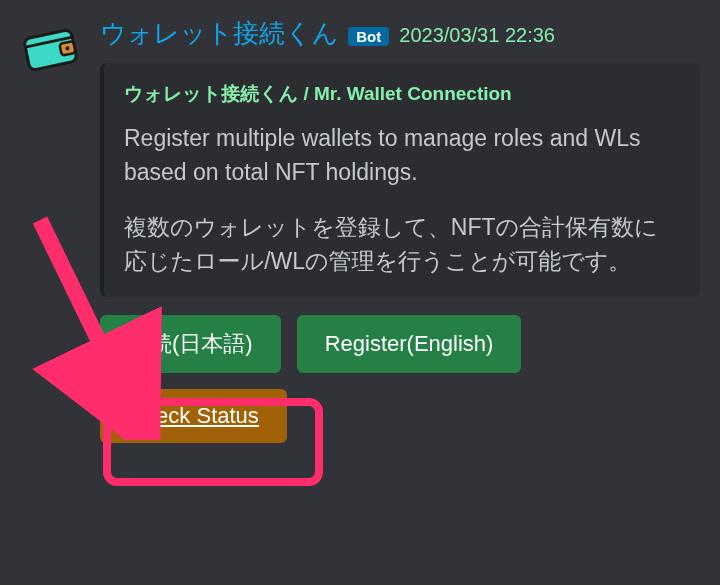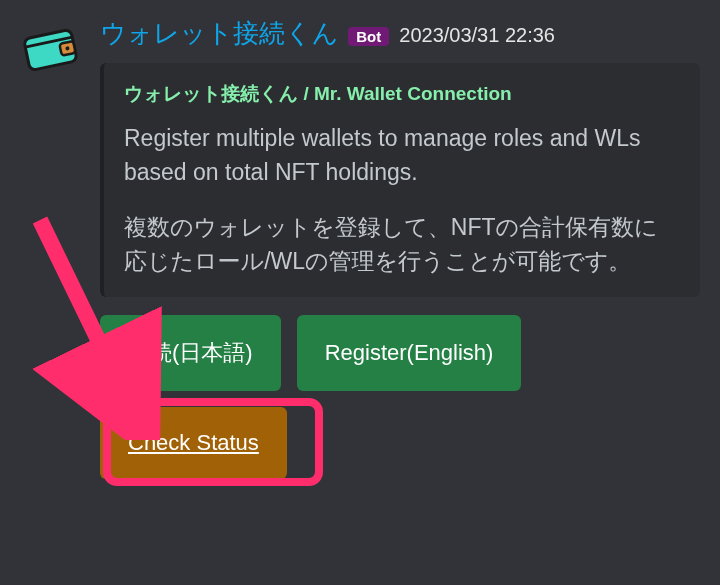--- a/index.html
+++ b/index.html
@@ -39,30 +39,30 @@
       gap: 10px;
       margin-bottom: 12px;
       flex-wrap: wrap;
     }
     .bot-name {
       color: #0ea5e9;
       font-size: 26px;
       font-weight: 500;
     }
     .bot-badge {
-      background: #701a75;
+      background: #0369a1;
       color: #ffffff;
       font-size: 15px;
       font-weight: 600;
       padding: 1px 8px;
       border-radius: 4px;
       text-transform: none;
     }
     .timestamp {
-      color: #e5e5e5;
+      color: #86efac;
       font-size: 20px;
       font-weight: 400;
     }
     .embed {
       background: #2b2d31;
       border-left: 4px solid #1f2023;
       border-radius: 6px;
       padding: 18px 20px;
       margin-bottom: 18px;
     }
@@ -87,21 +87,21 @@
     .button-row {
       display: flex;
       gap: 16px;
       margin-bottom: 16px;
     }
     .btn {
       border: none;
       border-radius: 6px;
       font-size: 22px;
       font-weight: 500;
-      padding: 23px 28px;
+      padding: 14px 28px;
       color: #ffffff;
       cursor: pointer;
       font-family: inherit;
     }
     .btn-success {
       background: #248045;
     }
     .btn-primary {
       background: #a16207;
       text-decoration: underline;

